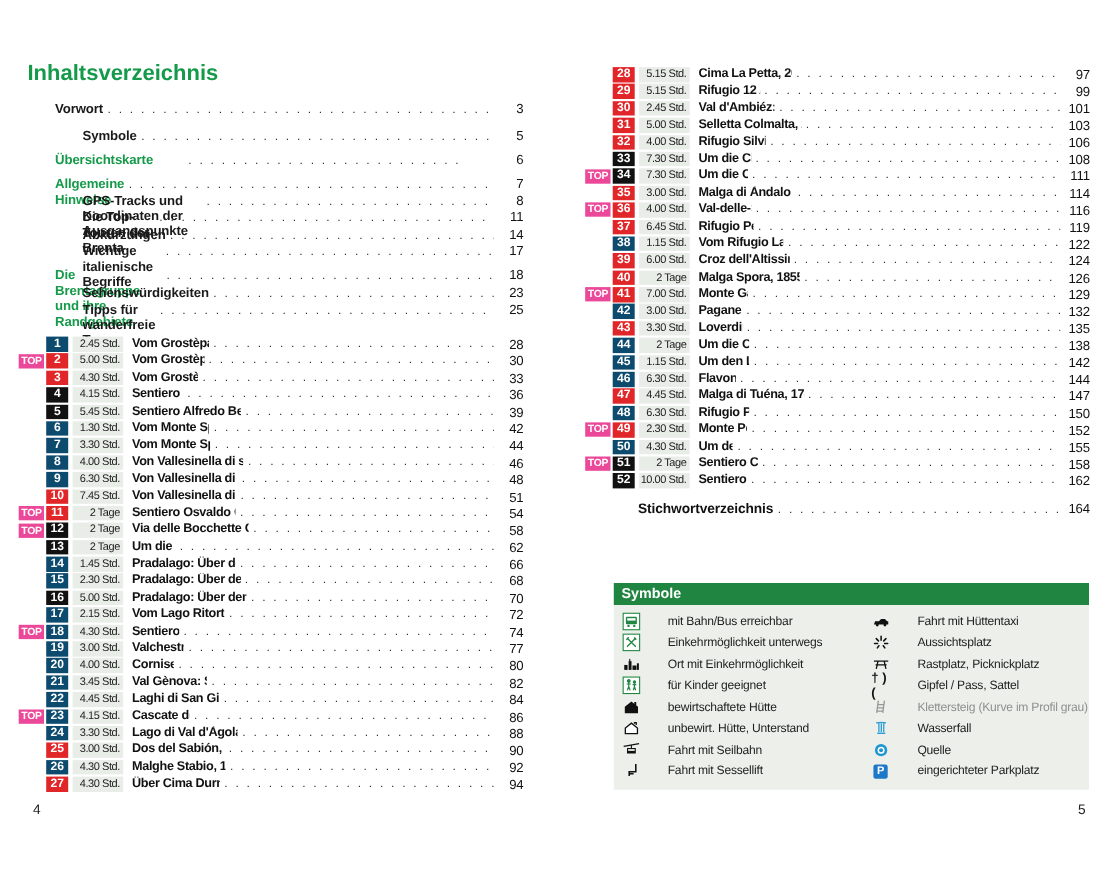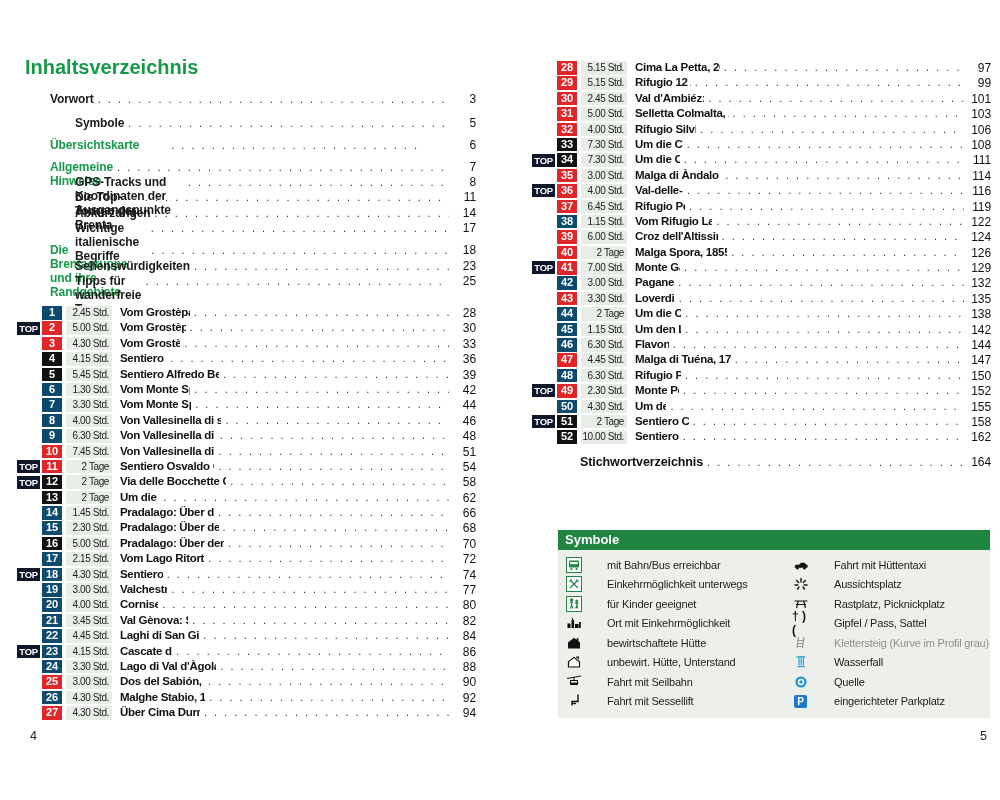--- a/index.html
+++ b/index.html
@@ -23,21 +23,21 @@
   .dots { flex:1 1 auto; overflow:hidden; white-space:nowrap; font-weight:normal; font-size:11px; color:#2e2e2e; margin:0 3px 0 4px; letter-spacing:2px; }
   .dots::after { content:". . . . . . . . . . . . . . . . . . . . . . . . . . . . . . . . . . . . . . . . . . . . . . . . . . . . . . . . . . . . . . . . . . . ."; }
   .pg { flex:0 0 auto; min-width:24px; text-align:right; font-weight:normal; font-size:12px; color:#111; }
 
   
   .tour-list { position:absolute; left:0; width:468px; }
   #tours-left { top:306px; }
   #tours-right { top:61px; }
   .t-row { display:flex; align-items:flex-start; height:15.4px; }
   .badges { flex:0 0 54px; display:flex; justify-content:flex-end; align-items:center; gap:2px; }
-  .top-b { background:#0f172a; color:#fff; font-size:9.5px; font-weight:bold; height:13px; line-height:13px; padding:0 2px; letter-spacing:-0.2px; }
+  .top-b { background:#ec4899; color:#fff; font-size:9.5px; font-weight:bold; height:13px; line-height:13px; padding:0 2px; letter-spacing:-0.2px; }
   .num-b { width:20px; height:13.5px; line-height:13.5px; text-align:center; color:#fff; font-weight:bold; font-size:11px; }
   .num-b.blue  { background:#0c4a6e; }
   .num-b.red   { background:#e12629; }
   .num-b.black { background:#111111; }
   .t-time { flex:0 0 46px; margin-left:4px; background:#e9ede8; height:13.5px; line-height:13.5px; text-align:right; padding-right:3px; font-size:10px; letter-spacing:-0.4px; color:#222; }
   .t-title { flex:0 1 auto; margin-left:8px; font-size:11.5px; font-weight:bold; color:#111; white-space:nowrap; overflow:hidden; letter-spacing:-0.3px; }
 
   
   .index-row { position:absolute; left:0; top:455px; width:468px; display:flex; align-items:baseline; padding-left:57px; font-size:12.5px; font-weight:bold; color:#111; }
 
@@ -744,46 +744,46 @@
               <span class="gframe">
             <svg width="12" height="12" viewBox="0 0 12 12" stroke="#1f8540" stroke-width="1.2" fill="none">
                   <path d="M2 10 L10 2 M2 2 L10 10 M1.4 3.6 L3.6 1.4 M8.4 1.6 L10.4 3.6"></path>
                 </svg>
           </span>
             </span>
           <span class="sym-label">Einkehrmöglichkeit unterwegs</span>
         </div>
         <div class="sym-row">
           <span class="sym-ic">
+            <svg width="16" height="16" viewBox="0 0 16 16" fill="#111">
+                <rect x="1.5" y="8.5" width="3" height="4.5"></rect>
+                <rect x="5.5" y="5" width="2.6" height="8"></rect>
+                <rect x="6" y="3" width="1" height="2"></rect>
+                <rect x="9" y="9" width="3.6" height="4"></rect>
+                <rect x="13" y="7" width="1.8" height="6"></rect>
+              </svg>
+          </span>
+          <span class="sym-label">Ort mit Einkehrmöglichkeit</span>
+        </div>
+        <div class="sym-row">
+          <span class="sym-ic">
               <span class="gframe">
             <svg width="12" height="12" viewBox="0 0 12 12" stroke="#1f8540" stroke-width="1.1" fill="#1f8540">
                   <circle cx="3.6" cy="2.1" r="1.2"></circle>
                   <path d="M3.6 3.4 V7 M3.6 7 L2.3 10.6 M3.6 7 L4.9 10.6 M1.7 4.8 H5.5" fill="none"></path>
                   <circle cx="8.8" cy="3" r="1"></circle>
                   <path d="M8.8 4.1 V7.3 M8.8 7.3 L7.7 10.5 M8.8 7.3 L9.9 10.5 M7.1 5.4 H10.5" fill="none"></path>
                 </svg>
           </span>
             </span>
           <span class="sym-label">für Kinder geeignet</span>
         </div>
         <div class="sym-row">
           <span class="sym-ic">
             <svg width="16" height="16" viewBox="0 0 16 16" fill="#111">
-                <rect x="1.5" y="8.5" width="3" height="4.5"></rect>
-                <rect x="5.5" y="5" width="2.6" height="8"></rect>
-                <rect x="6" y="3" width="1" height="2"></rect>
-                <rect x="9" y="9" width="3.6" height="4"></rect>
-                <rect x="13" y="7" width="1.8" height="6"></rect>
-              </svg>
-          </span>
-          <span class="sym-label">Ort mit Einkehrmöglichkeit</span>
-        </div>
-        <div class="sym-row">
-          <span class="sym-ic">
-            <svg width="16" height="16" viewBox="0 0 16 16" fill="#111">
                 <path d="M2 13.5 V7.5 L8 2.8 L14 7.5 V13.5 Z"></path>
                 <rect x="10.6" y="3.2" width="1.8" height="3"></rect>
               </svg>
           </span>
           <span class="sym-label">bewirtschaftete Hütte</span>
         </div>
         <div class="sym-row">
           <span class="sym-ic">
             <svg width="16" height="16" viewBox="0 0 16 16" fill="#fff" stroke="#111" stroke-width="1.2">
                 <path d="M2.5 13 V7.8 L8 3.4 L13.5 7.8 V13 Z"></path>

